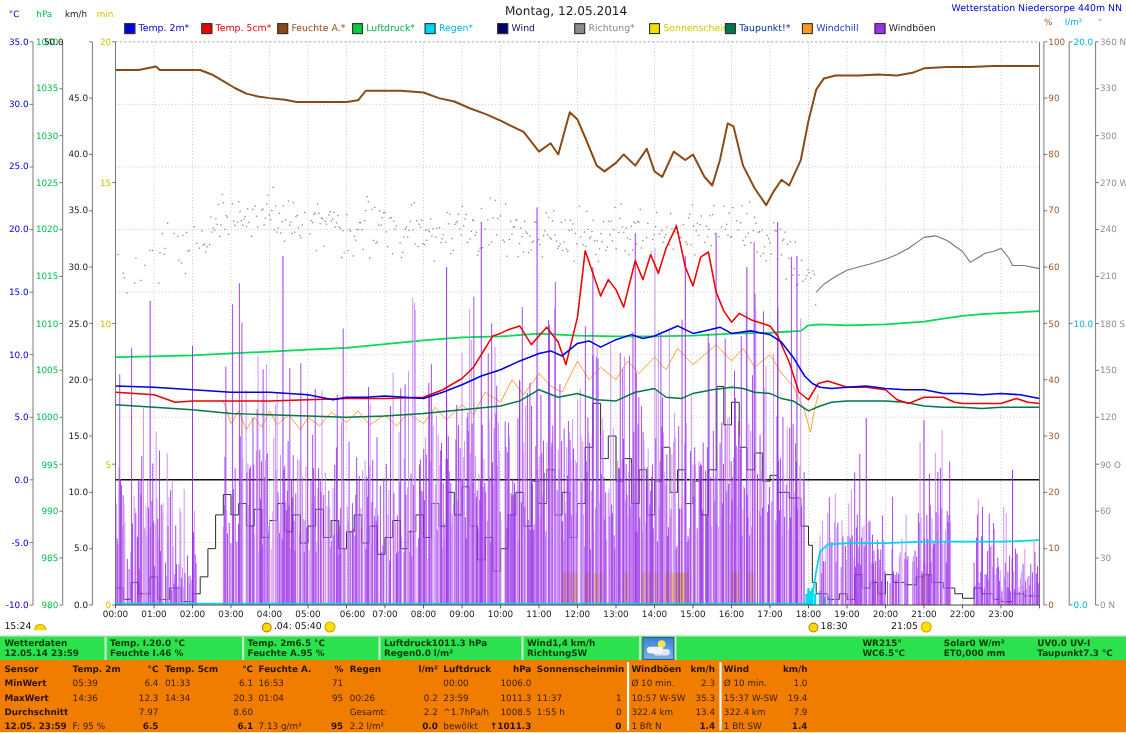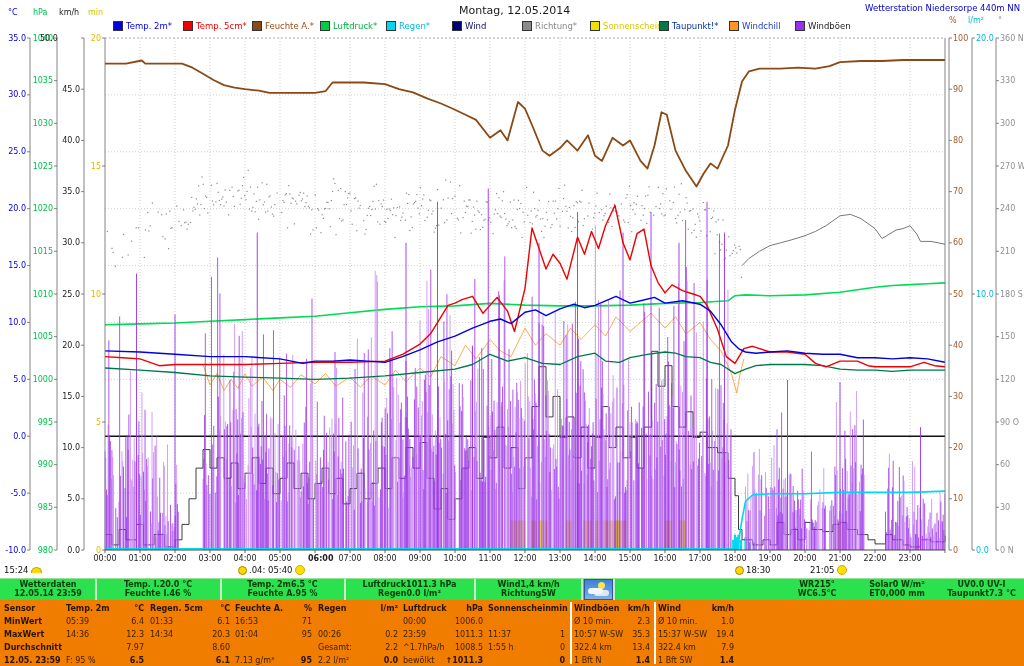--- a/index.html
+++ b/index.html
@@ -13,21 +13,21 @@
   .legend-item{position:absolute;top:21px;height:10px;font-size:8.5px;display:flex;align-items:center;}
   .legend-swatch{width:8px;height:8px;border:1px solid #333;margin-right:3px;flex:0 0 auto;}
   .marker{position:absolute;font-size:8.5px;color:#111;display:flex;align-items:center;gap:2px;}
   .icn{display:inline-block;}
   .icn-sun{width:8px;height:8px;border-radius:50%;background:#ffe000;border:1px solid #d9a400;}
   .icn-moon{width:7px;height:7px;border-radius:50%;background:#ffd800;border:1px solid #b08000;}
   .icn-moonset{width:9px;height:5px;border-radius:9px 9px 0 0;background:#ffd800;border:1px solid #c8a000;border-bottom:none;}
   #greenbar{position:absolute;left:0;top:578px;width:1024px;height:21px;background:#2be24e;border-top:1px solid #9adf9a;border-bottom:1px solid #b9b9b9;}
   .gb-sep{position:absolute;top:0;width:2px;height:21px;background:#c9eac9;}
   .gb-cell{position:absolute;top:1px;height:19px;font-size:8px;font-weight:700;color:#063c06;}
-  .gb-row{display:flex;justify-content:center;height:9px;line-height:9px;padding:0 2px;}
+  .gb-row{display:flex;justify-content:flex-start;height:9px;line-height:9px;padding:0 2px;}
   #wx-icon{position:absolute;left:584px;top:579px;width:27px;height:19px;background:linear-gradient(#3f7fd9,#7db3e8);border:1px solid #2a5a9a;overflow:hidden;}
   #wx-sun{position:absolute;left:13px;top:2px;width:7px;height:7px;border-radius:50%;background:#ffe34a;}
   #wx-cloud{position:absolute;left:3px;top:8px;width:15px;height:6px;border-radius:6px;background:#f2f6fa;box-shadow:6px 2px 0 0 #dfe8f2;}
   #table{position:absolute;left:0;top:600px;width:1024px;height:66px;background:#f07d00;}
   .tbl-cell{position:absolute;height:13px;font-size:8px;color:#3a1e00;display:flex;justify-content:space-between;line-height:13px;}
   .tbl-b{font-weight:700;color:#2b1400;}
   .tbl-wsep{position:absolute;top:2px;width:2px;height:62px;background:#ffffff;}
 </style>
 </head>
 <body>
@@ -1691,21 +1691,21 @@
       <div class="lbl" style="left: 1000px; top: 161.5px; color: rgb(144, 144, 144);">270 W</div>
       <div class="lbl" style="left: 1000px; top: 118.833px; color: rgb(144, 144, 144);">300</div>
       <div class="lbl" style="left: 1000px; top: 76.1667px; color: rgb(144, 144, 144);">330</div>
       <div class="lbl" style="left: 1000px; top: 33.5px; color: rgb(144, 144, 144);">360 N</div>
       <div class="lbl" style="left: 88px; top: 554px; width: 34px; text-align: center; color: rgb(34, 34, 34);">00:00</div>
       <div class="lbl" style="left: 123px; top: 554px; width: 34px; text-align: center; color: rgb(34, 34, 34);">01:00</div>
       <div class="lbl" style="left: 158px; top: 554px; width: 34px; text-align: center; color: rgb(34, 34, 34);">02:00</div>
       <div class="lbl" style="left: 193px; top: 554px; width: 34px; text-align: center; color: rgb(34, 34, 34);">03:00</div>
       <div class="lbl" style="left: 228px; top: 554px; width: 34px; text-align: center; color: rgb(34, 34, 34);">04:00</div>
       <div class="lbl" style="left: 263px; top: 554px; width: 34px; text-align: center; color: rgb(34, 34, 34);">05:00</div>
-      <div class="lbl" style="left: 308px; top: 554px; width: 34px; text-align: left; color: rgb(34, 34, 34); font-weight: bold;">06:00</div>
+      <div class="lbl" style="left: 298px; top: 554px; width: 34px; text-align: right; color: rgb(34, 34, 34);">06:00</div>
       <div class="lbl" style="left: 333px; top: 554px; width: 34px; text-align: center; color: rgb(34, 34, 34);">07:00</div>
       <div class="lbl" style="left: 368px; top: 554px; width: 34px; text-align: center; color: rgb(34, 34, 34);">08:00</div>
       <div class="lbl" style="left: 403px; top: 554px; width: 34px; text-align: center; color: rgb(34, 34, 34);">09:00</div>
       <div class="lbl" style="left: 438px; top: 554px; width: 34px; text-align: center; color: rgb(34, 34, 34);">10:00</div>
       <div class="lbl" style="left: 473px; top: 554px; width: 34px; text-align: center; color: rgb(34, 34, 34);">11:00</div>
       <div class="lbl" style="left: 508px; top: 554px; width: 34px; text-align: center; color: rgb(34, 34, 34);">12:00</div>
       <div class="lbl" style="left: 543px; top: 554px; width: 34px; text-align: center; color: rgb(34, 34, 34);">13:00</div>
       <div class="lbl" style="left: 578px; top: 554px; width: 34px; text-align: center; color: rgb(34, 34, 34);">14:00</div>
       <div class="lbl" style="left: 613px; top: 554px; width: 34px; text-align: center; color: rgb(34, 34, 34);">15:00</div>
       <div class="lbl" style="left: 648px; top: 554px; width: 34px; text-align: center; color: rgb(34, 34, 34);">16:00</div>
@@ -1864,21 +1864,21 @@
       </div>
       <div class="tbl-cell" style="left: 66px; top: 41px; width: 78px;">
         <div></div>
         <div>7.97</div>
       </div>
       <div class="tbl-cell" style="left: 66px; top: 54px; width: 78px;">
         <div>F: 95 %</div>
         <div class="tbl-b">6.5</div>
       </div>
       <div class="tbl-cell tbl-b" style="left: 150px; top: 2px; width: 80px;">
-        <div>Regen. 5cm</div>
+        <div>Temp. 5cm</div>
         <div>°C</div>
       </div>
       <div class="tbl-cell" style="left: 150px; top: 15px; width: 80px;">
         <div>01:33</div>
         <div>6.1</div>
       </div>
       <div class="tbl-cell" style="left: 150px; top: 28px; width: 80px;">
         <div>14:34</div>
         <div>20.3</div>
       </div>

